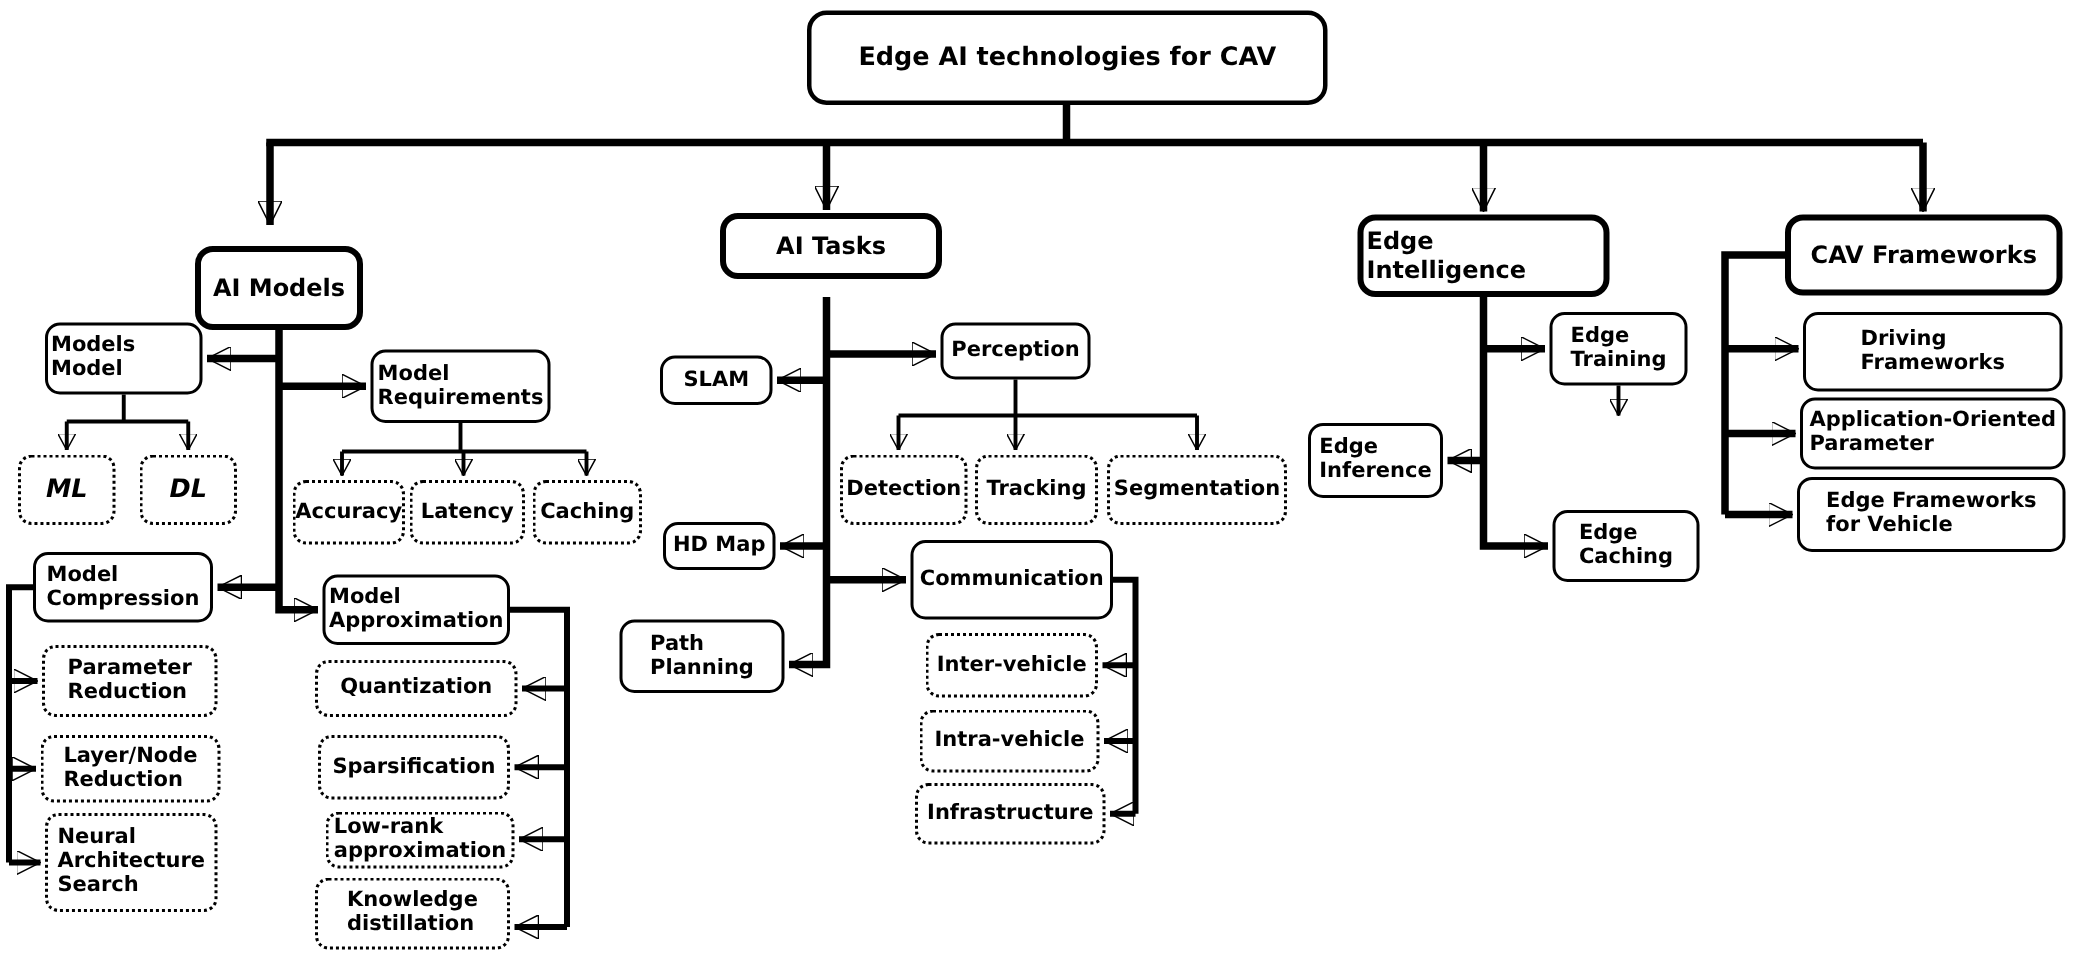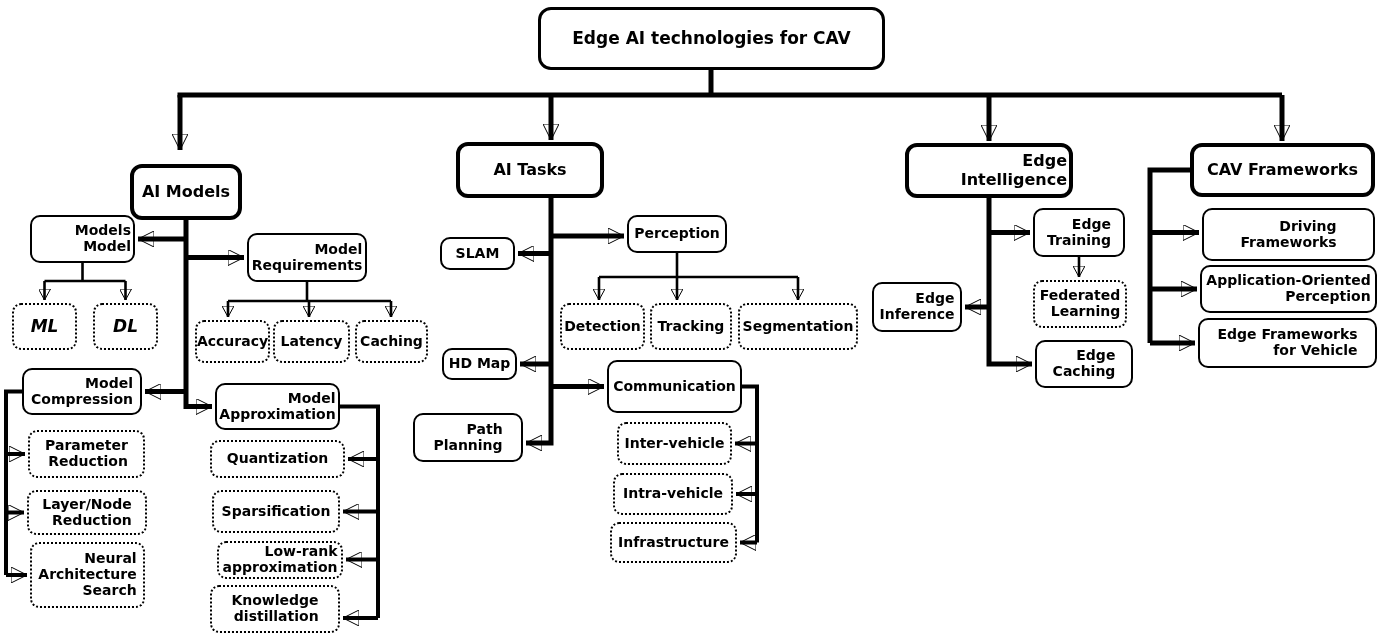--- a/index.html
+++ b/index.html
@@ -13,21 +13,21 @@
   #wires{position:absolute;left:0;top:0;width:1384px;height:641px;}
   #wires path{stroke:#000;fill:none;}
   #wires .t5 path{stroke-width:5px;}
   #wires .t4 path{stroke-width:4px;}
   #wires .t2 path{stroke-width:2.6px;}
   .node{
     position:absolute;box-sizing:border-box;
     background:#fff;color:#000;
     border:2.8px solid #000;border-radius:10px;
     display:flex;align-items:center;justify-content:center;
-    text-align:right;font-weight:bold;font-size:14px;line-height:1.14;
+    text-align:left;font-weight:bold;font-size:14px;line-height:1.14;
     white-space:pre-line;padding:1px 2px;
   }
   .lvl0{border-width:3.5px;border-radius:13px;font-size:17px;}
   .lvl1{border-width:4px;border-radius:12px;font-size:16px;}
   .dotted{border-style:dotted;border-width:2.4px;border-radius:9px;}
   .lg{font-size:17px;font-style:italic;}
 </style>
 </head>
 <body>
 
@@ -99,21 +99,21 @@
       <path d="M599 277 V 300" marker-end="url(#aS)"></path>
       <path d="M677 277 V 300" marker-end="url(#aS)"></path>
       <path d="M798 277 V 300" marker-end="url(#aS)"></path>
       <path d="M1079 257 V 277" marker-end="url(#aS)"></path>
     </g>
   </svg>
 
   <div class="node lvl0" style="left:538px;top:7px;width:347px;height:63px">Edge AI technologies for CAV</div>
 
   <div class="node lvl1" style="left:130px;top:164px;width:112px;height:56px">AI Models</div>
-  <div class="node lvl1" style="left:456px;top:142px;width:148px;height:56px">AI Tasks</div>
+  <div class="node lvl1" style="left:480px;top:142px;width:148px;height:44px">AI Tasks</div>
   <div class="node lvl1" style="left:905px;top:143px;width:168px;height:55px">Edge Intelligence</div>
   <div class="node lvl1" style="left:1190px;top:143px;width:185px;height:54px">CAV Frameworks</div>
 
   <div class="node" style="left:30px;top:215px;width:105px;height:48px">Models Model</div>
   <div class="node dotted lg" style="left:12px;top:303px;width:65px;height:47px">ML</div>
   <div class="node dotted lg" style="left:93px;top:303px;width:65px;height:47px">DL</div>
   <div class="node" style="left:247px;top:233px;width:120px;height:49px">Model
 Requirements</div>
   <div class="node dotted" style="left:195px;top:320px;width:75px;height:43px">Accuracy</div>
   <div class="node dotted" style="left:273px;top:320px;width:77px;height:43px">Latency</div>
@@ -144,27 +144,25 @@
   <div class="node" style="left:442px;top:348px;width:75px;height:32px">HD Map</div>
   <div class="node" style="left:607px;top:360px;width:135px;height:53px">Communication</div>
   <div class="node" style="left:413px;top:413px;width:110px;height:49px">Path
 Planning</div>
   <div class="node dotted" style="left:617px;top:422px;width:115px;height:43px">Inter-vehicle</div>
   <div class="node dotted" style="left:610px;top:522px;width:127px;height:41px">Infrastructure</div>
   <div class="node dotted" style="left:613px;top:473px;width:120px;height:42px">Intra-vehicle</div>
 
   <div class="node" style="left:1033px;top:208px;width:92px;height:49px">Edge
 Training</div>
-  <div class="node dotted" style="left:1033px;top:280px;width:94px;height:48px">Federated
-Learning</div>
   <div class="node" style="left:872px;top:282px;width:90px;height:50px">Edge
 Inference</div>
   <div class="node" style="left:1035px;top:340px;width:98px;height:48px">Edge
 Caching</div>
 
   <div class="node" style="left:1202px;top:208px;width:173px;height:53px">Driving
 Frameworks</div>
   <div class="node" style="left:1200px;top:265px;width:177px;height:48px">Application-Oriented
-Perception</div>
+Parameter</div>
   <div class="node" style="left:1198px;top:318px;width:179px;height:50px">Edge Frameworks
 for Vehicle</div>
 
 </div>
 
 </body></html>

